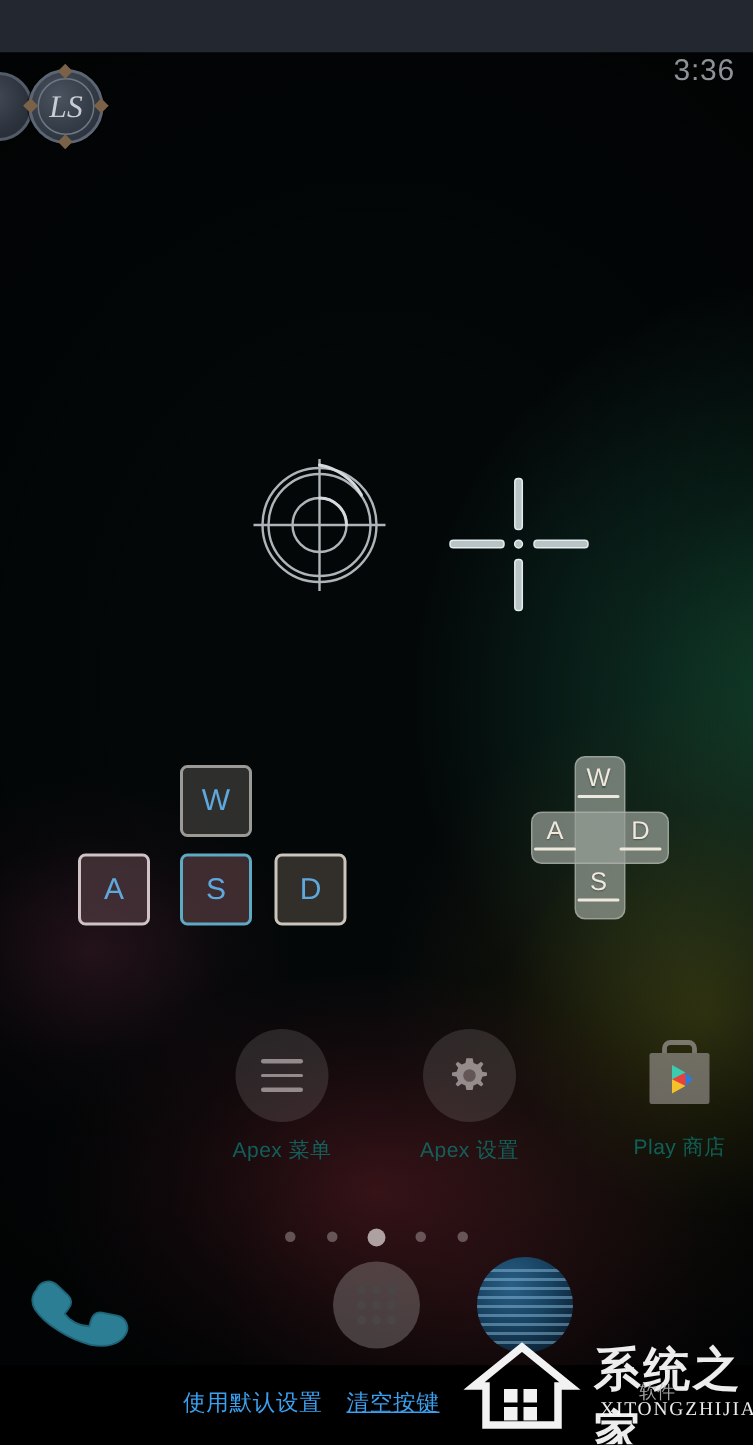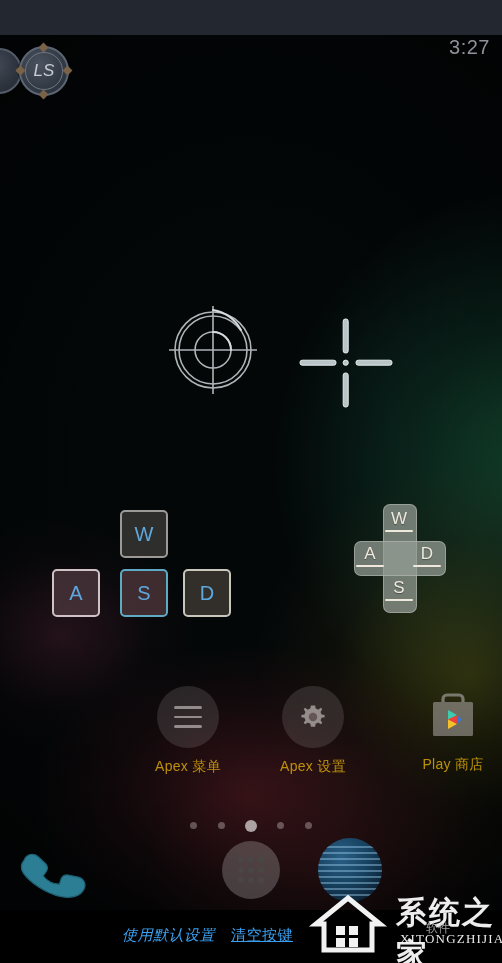--- a/index.html
+++ b/index.html
@@ -31,21 +31,21 @@
   
   .clock{position:absolute;right:12px;top:36px;color:#8d9298;font-size:20px;letter-spacing:.5px;}
 
   
   .lsbadge{position:absolute;left:19px;top:46px;width:46px;height:46px;border-radius:50%;
     background:radial-gradient(circle at 40% 36%, #4b5360 0%, #333b46 55%, #252c36 100%);
     border:2px solid #5c6573;box-shadow:0 0 0 1px rgba(0,0,0,.5);}
   .lsbadge .inner{position:absolute;left:4px;top:4px;right:4px;bottom:4px;border-radius:50%;
     border:1.5px solid #6e7784;}
   .lsbadge .txt{position:absolute;inset:0;display:flex;align-items:center;justify-content:center;
-    color:#c9cdd3;font-size:17px;font-style:italic;font-family:Liberation Sans, sans-serif;}
+    color:#c9cdd3;font-size:21px;font-style:italic;font-family:Liberation Serif, serif;}
   .lsbadge .pip{position:absolute;width:7px;height:7px;background:#7a6248;transform:rotate(45deg);}
   .lsbadge .pip.t{left:19px;top:-4px;} .lsbadge .pip.b{left:19px;bottom:-4px;}
   .lsbadge .pip.l{left:-4px;top:19px;} .lsbadge .pip.r{right:-4px;top:19px;}
   .lsbadge-part{position:absolute;left:-24px;top:48px;width:42px;height:42px;border-radius:50%;
     background:radial-gradient(circle at 40% 36%, #444c58 0%, #2c333d 60%, #222831 100%);
     border:2px solid #525b68;}
   .lsbadge-part .pip{position:absolute;width:7px;height:7px;background:#7a6248;transform:rotate(45deg);right:-4px;top:17px;}
 
   
   .searchbar{position:absolute;left:13px;top:122px;width:476px;height:52px;border-radius:3px;
@@ -81,21 +81,21 @@
   .dpad .lab.L-w{left:31px;top:5px;}
   .dpad .lab.L-a{left:2px;top:40px;}
   .dpad .lab.L-d{left:59px;top:40px;}
   .dpad .lab.L-s{left:31px;top:74px;}
 
   
   .apps{position:absolute;left:0;top:686px;width:502px;height:100px;}
   .app{position:absolute;width:120px;text-align:center;}
   .app .circ{width:62px;height:62px;border-radius:50%;background:rgba(190,185,185,.17);
     margin:0 auto;position:relative;}
-  .app .name{margin-top:10px;color:#eab308;font-size:14px;opacity:.78;letter-spacing:.3px;}
+  .app .name{margin-top:10px;color:#0f766e;font-size:14px;opacity:.78;letter-spacing:.3px;}
   .app.a1{left:128px;} .app.a2{left:253px;text-align:center;} .app.a3{left:393px;}
   .hamb{position:absolute;left:17px;top:20px;width:28px;height:22px;}
   .hamb i{display:block;height:2.5px;background:rgba(220,212,212,.58);margin-bottom:7px;border-radius:2px;}
   .gear{position:absolute;left:15px;top:15px;width:32px;height:32px;}
   .playbag{width:60px;height:60px;margin:0 auto;position:relative;}
 
   
   .dots{position:absolute;left:0;top:816px;width:502px;text-align:center;}
   .dots span{display:inline-block;width:7px;height:7px;border-radius:50%;margin:0 8px;
     background:rgba(200,190,190,.40);vertical-align:middle;}
@@ -110,21 +110,21 @@
     display:grid;grid-template-columns:repeat(3,1fr);grid-template-rows:repeat(3,1fr);}
   .drawer .dotgrid i{width:6px;height:6px;border-radius:50%;background:#4a4646;justify-self:center;align-self:center;}
   .globe{position:absolute;left:318px;top:0;width:64px;height:64px;border-radius:50%;
     background:radial-gradient(circle at 36% 30%, #2a5f86 0%, #17415f 45%, #0d2438 78%, #081826 100%);
     overflow:hidden;}
   .globe .stripe{position:absolute;left:-6px;width:78px;height:1.6px;background:rgba(150,200,230,.45);}
 
   
   .toolbar{position:absolute;left:0;top:910px;width:502px;height:53px;background:#000;}
   .tlink{position:absolute;top:16px;color:#3aa0ef;font-size:15px;letter-spacing:.5px;}
-  .tlink.l1{left:122px;font-style:italic;} .tlink.l2{left:231px;text-decoration:underline;}
+  .tlink.l1{left:122px;} .tlink.l2{left:231px;text-decoration:underline;}
   .savebtn{position:absolute;left:305px;top:11px;width:124px;height:31px;border-radius:3px;
     background:#4aa8c4;color:#fff;font-size:15px;display:flex;align-items:center;justify-content:center;
     letter-spacing:1px;}
 
   
   .wm{position:absolute;left:308px;top:878px;width:194px;height:85px;pointer-events:none;}
   .wm .wlogo{position:absolute;left:0;top:12px;width:92px;height:66px;}
   .wm .wcn{position:absolute;left:88px;top:14px;color:rgba(255,255,255,.93);font-size:31px;
     font-weight:bold;letter-spacing:2px;font-family:"DejaVu Sans",sans-serif;}
   .wm .wen{position:absolute;left:92px;top:53px;color:rgba(255,255,255,.92);font-size:13px;
@@ -140,21 +140,21 @@
 
   <div class="wall">
     <div class="g1"></div>
       <div class="g2"></div>
       <div class="g3"></div>
     <div class="g4"></div>
       <div class="g5"></div>
       <div class="vig"></div>
   </div>
 
-  <div class="clock">3:27</div>
+  <div class="clock">3:36</div>
 
   <div class="lsbadge-part">
     <div class="pip"></div>
   </div>
 
   <div class="lsbadge">
     <div class="inner"></div>
     <div class="pip t"></div>
       <div class="pip b"></div>
     <div class="pip l"></div>

